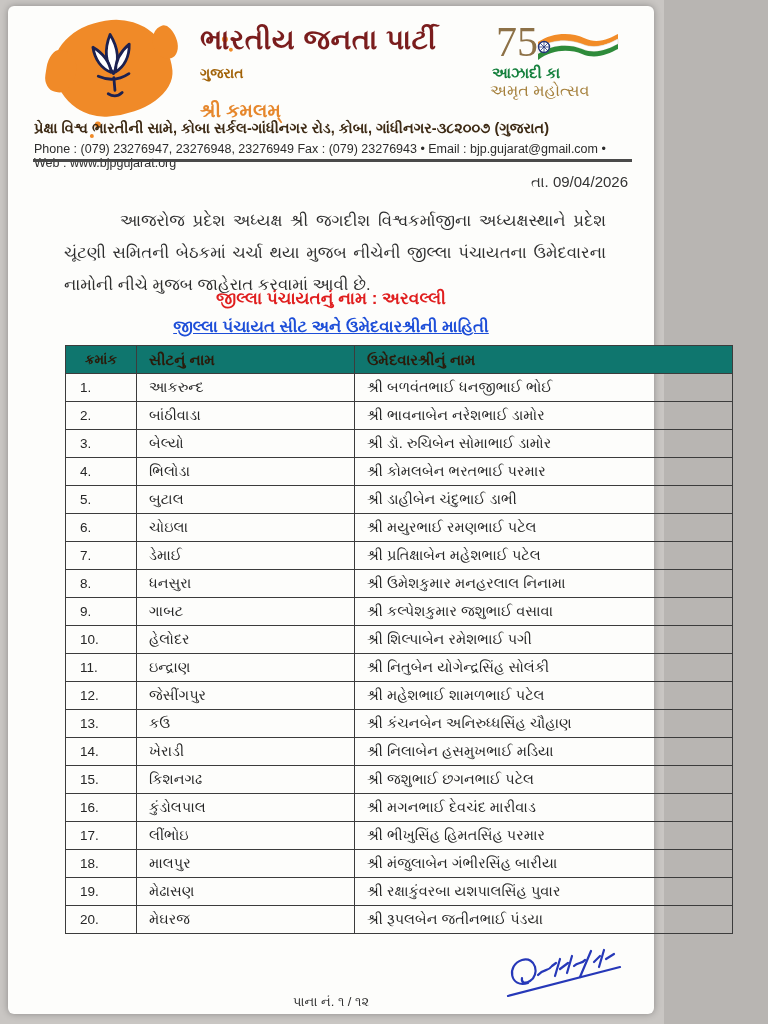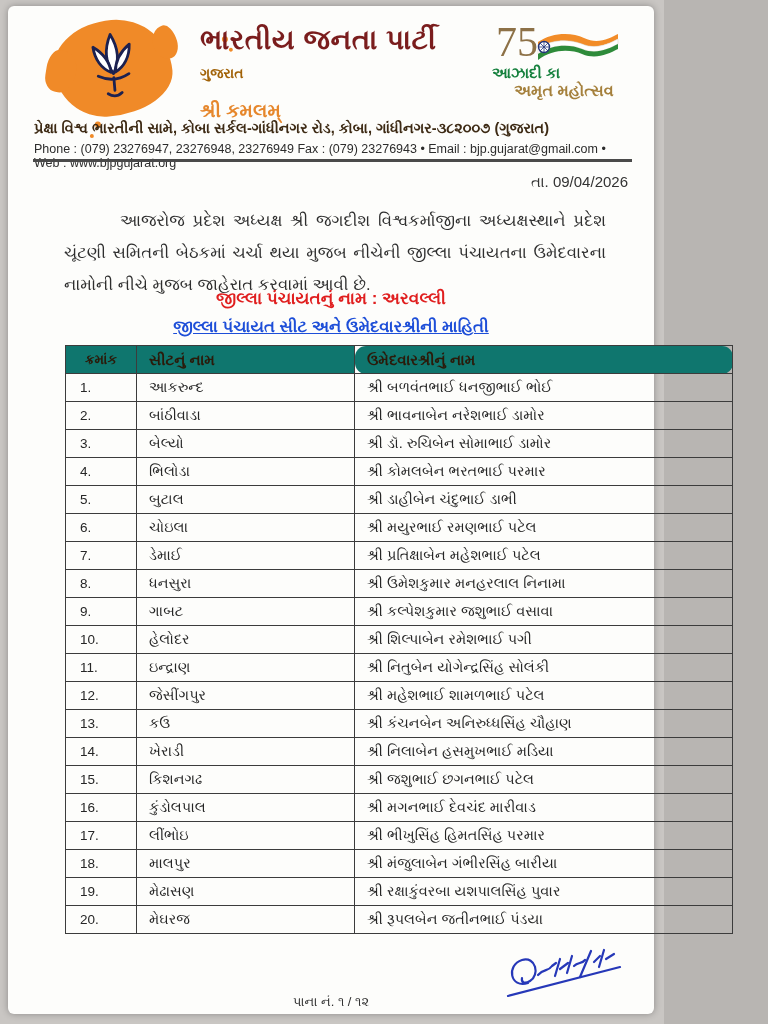--- a/index.html
+++ b/index.html
@@ -39,21 +39,21 @@
   .lotus{position:absolute;left:24px;top:10px;}
   .title-block{position:absolute;left:192px;top:18px;}
   .org-name{font-size:28px;font-weight:bold;color:#7a1d1d;letter-spacing:.5px;}
   .org-region{font-size:14px;font-weight:bold;color:#a16207;margin-top:8px;}
   .office-name{font-size:19px;font-weight:bold;color:#e6872c;margin-top:18px;}
   .azadi{position:absolute;top:16px;right:14px;width:150px;}
   .azadi-row{display:flex;align-items:flex-start;justify-content:flex-start;padding-left:6px;}
   .a75{font-family:"Liberation Serif","DejaVu Serif",serif;font-size:42px;line-height:40px;color:#8d7147;}
   .flag{margin-left:-4px;margin-top:6px;}
   .azadi-l1{font-size:15px;color:#15803d;font-weight:bold;margin-top:2px;padding-left:2px;}
-  .azadi-l2{font-size:16px;color:#a5803c;font-weight:bold;text-align:center;padding-right:2px;}
+  .azadi-l2{font-size:16px;color:#a5803c;font-weight:normal;text-align:left;padding-right:2px;}
   .address{position:absolute;left:26px;top:114px;right:20px;font-size:14.5px;font-weight:bold;color:#3d2a14;}
   .contact{position:absolute;left:26px;top:136px;right:20px;font-size:12.5px;color:#2c2c2c;}
   .rule{position:absolute;left:25px;right:22px;top:153px;height:3px;background:#4a4a4a;}
   
   .date{position:absolute;right:26px;top:167px;font-size:15px;color:#333;}
   .para{
     position:absolute;left:56px;right:48px;top:198px;margin:0;
     font-size:16.5px;line-height:32px;color:#2e2e2e;
     text-align:justify;text-indent:56px;
   }
@@ -68,21 +68,21 @@
   }
   .tbl th,.tbl td{
     border:1.5px solid #3c3c3c;height:27px;padding:0;
     overflow:hidden;white-space:nowrap;
   }
   .tbl th{background:#0f766e;font-size:15px;color:#2b1a0a;text-align:center;font-weight:bold;}
   .tbl td{font-size:14.5px;color:#262626;}
   .tbl .c0{width:70px;text-align:left;padding-left:14px;font-size:13.5px;}
   .tbl th.c0{text-align:center;padding-left:0;}
   .tbl .c1{width:205px;padding-left:12px;text-align:left;}
-  .tbl .c2{width:365px;padding-left:12px;text-align:left;border-radius:11px;}
+  .tbl .c2{width:365px;padding-left:12px;text-align:left;}
   
   .sig{position:absolute;right:10px;top:933px;}
   .footer{position:absolute;left:0;right:0;bottom:4px;text-align:center;
     font-size:13px;color:#333;}
 </style>
 </head>
 <body>
 
 <div class="photo">
   <div class="page">

